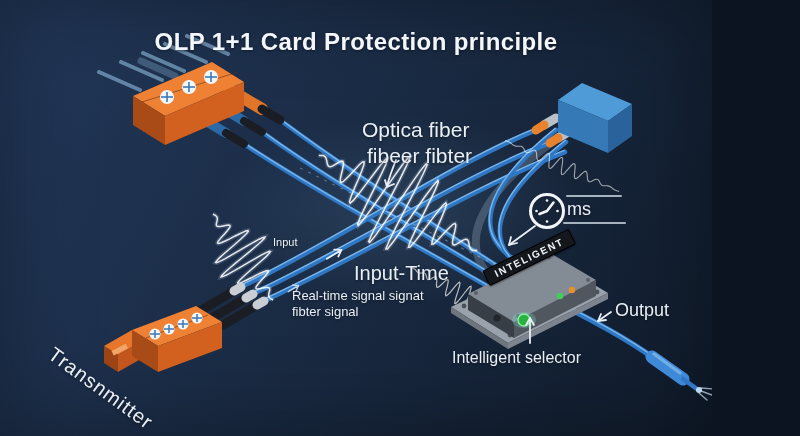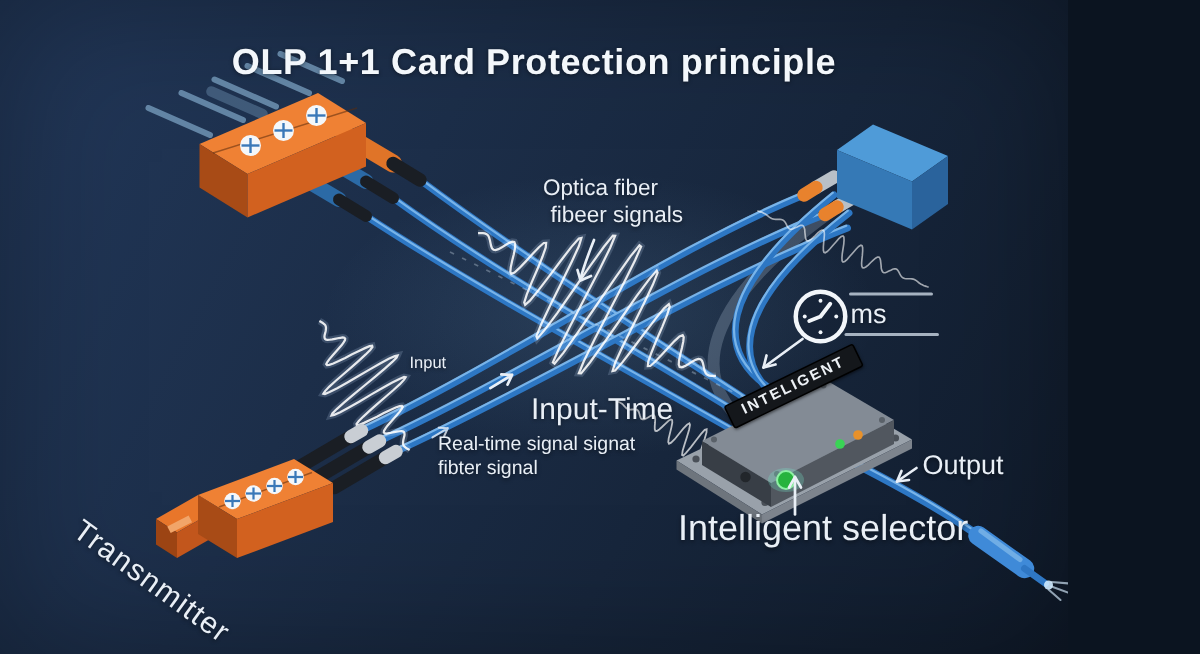--- a/index.html
+++ b/index.html
@@ -241,37 +241,37 @@
       <path class="arrowline" d="M-13,0 L4,0 M4,0 l-6,-4 M4,0 l-6,4"></path>
     </g>
     <g transform="translate(296,287) rotate(-31)" opacity=".8">
       <path class="arrowline" d="M-9,0 L3,0 M3,0 l-5,-3.4 M3,0 l-5,3.4" style="stroke-width:1.4"></path>
     </g>
   </g>
 </svg>
 
 <div class="lbl title">OLP 1+1 Card Protection principle</div>
 
-<div class="lbl" style="left:362px;top:117px;font-size:15px;">
+<div class="lbl" style="left:362px;top:117px;font-size:21px;">
   <div>Optica fiber</div>
-  <div style="padding-left:5px;">fibeer signals</div>
+  <div style="padding-left:5px;">fibeer fibter</div>
 </div>
 
 <div class="lbl" style="left:273px;top:236px;font-size:11px;text-align:center;">Input</div>
 
 <div class="lbl" style="left:354px;top:261px;font-size:20px;">Input-Time</div>
 
 <div class="lbl" style="left:292px;top:288px;font-size:13px;">
   <div>Real-time signal signat</div>
   <div>fibter signal</div>
 </div>
 
 <div class="lbl" style="left:567px;top:199px;font-size:18px;">ms</div>
 
-<div class="lbl" style="left:452px;top:338px;font-size:24px;">Intelligent selector</div>
+<div class="lbl" style="left:452px;top:348px;font-size:16px;">Intelligent selector</div>
 
 <div class="lbl" style="left:615px;top:300px;font-size:18px;text-align:right;">Output</div>
 
 <div class="lbl" style="left:58px;top:342px;font-size:20px;letter-spacing:1px;transform:rotate(36deg);transform-origin:0 0;">Transnmitter</div>
 
 <div class="selector-label">INTELIGENT</div>
 
 </div>
 
 </body></html>

